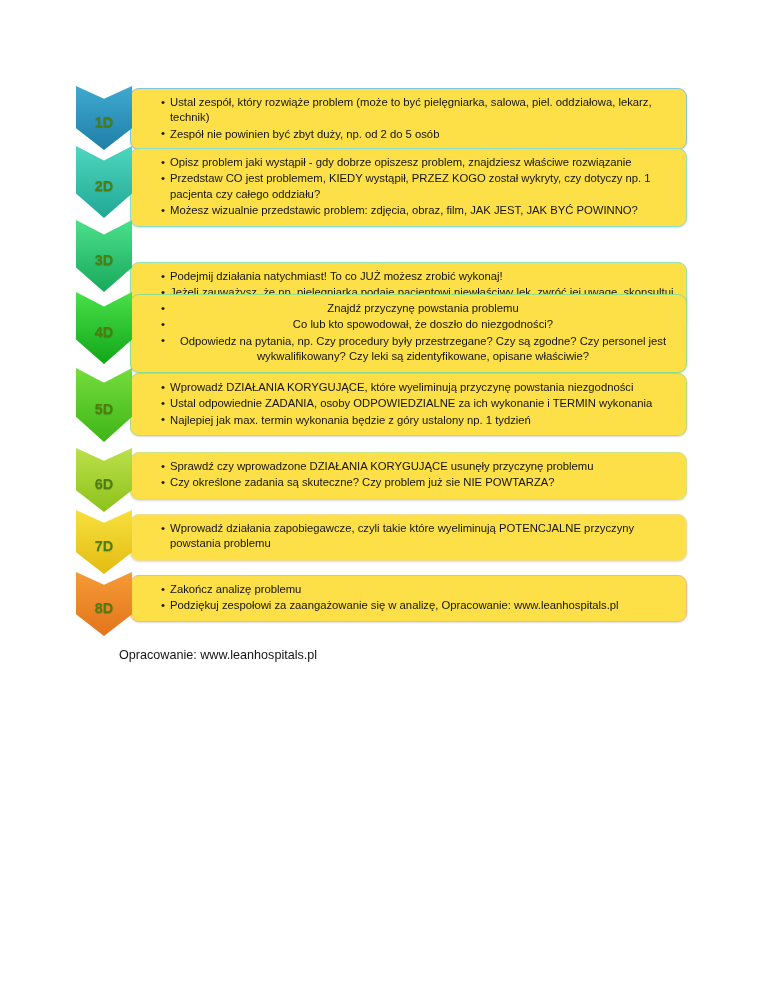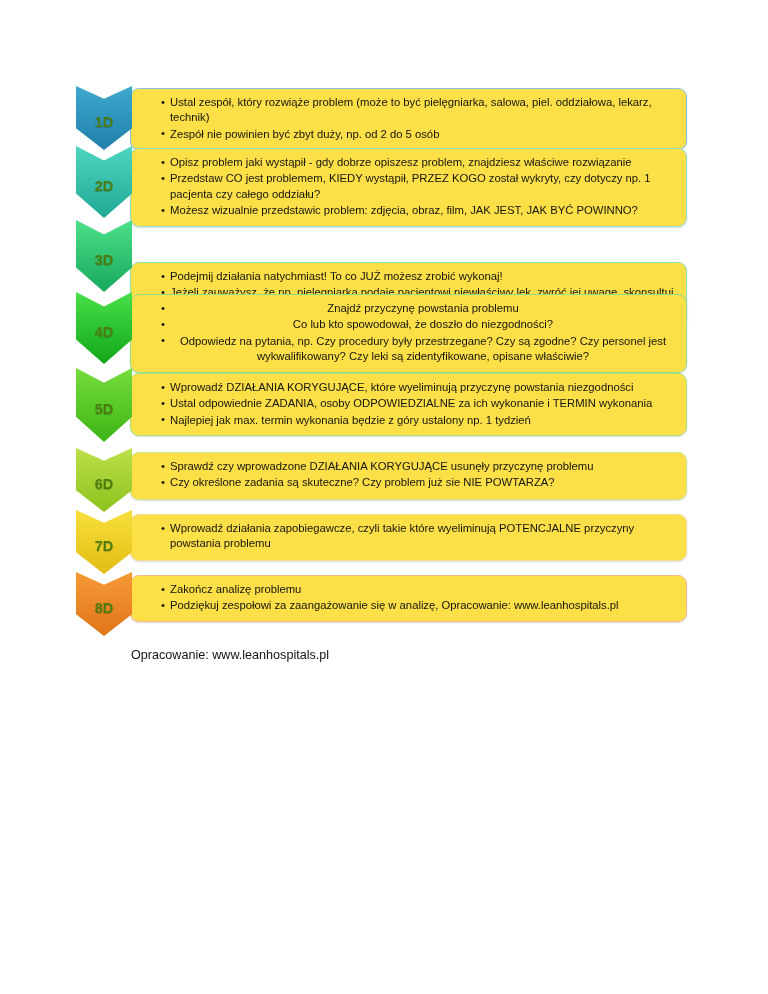--- a/index.html
+++ b/index.html
@@ -88,21 +88,21 @@
     font-size: 14.5px;
     font-weight: bold;
     z-index: 4;
     text-shadow: 0 1px 1px rgba(0,0,0,0.20);
     pointer-events: none;
   }
 
   
   #footer-note {
     position: absolute;
-    left: 131px;
+    left: 119px;
     top: 648px;
     font-size: 12.6px;
     color: #141414;
   }
 </style>
 </head>
 <body>
 
 <div id="page">
   <div id="steps-container">

